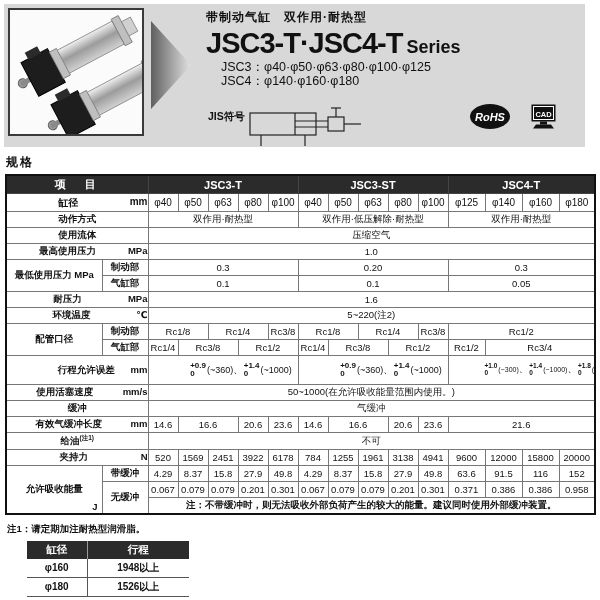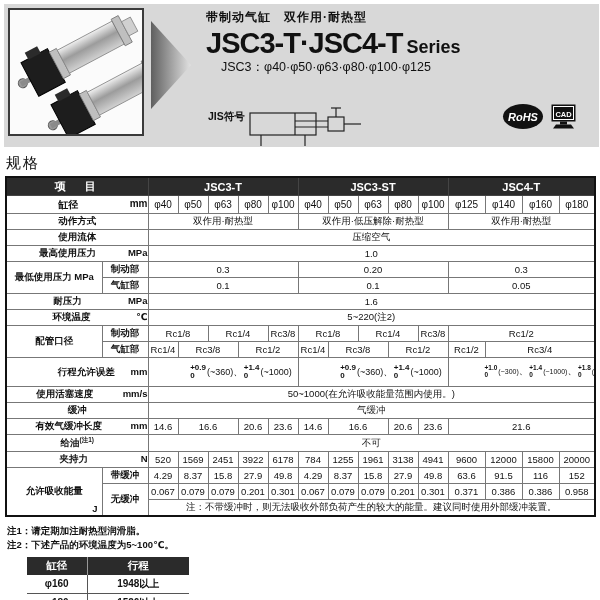--- a/index.html
+++ b/index.html
@@ -1,55 +1,55 @@
 <!DOCTYPE html>
 <html><head>
 <meta charset="utf-8">
 <style>
   html,body{margin:0;padding:0;width:600px;height:600px;overflow:hidden;background:#fff;
     font-family:"Liberation Sans","DejaVu Sans",sans-serif;color:#111;}
   
-  .header-band{position:relative;margin:4px 1px 0 4px;height:143px;background:#d8d8d8;}
+  .header-band{position:relative;margin:4px 15px 0 4px;height:143px;background:#d8d8d8;}
   .photo{position:absolute;left:4px;top:4px;width:132px;height:124px;background:#fbfbfb;
     border:2px solid #3a3a3a;overflow:hidden;}
   .tri{position:absolute;left:147px;top:17px;}
   .htext{position:absolute;left:202px;top:5px;width:392px;}
   .eyebrow{font-size:12px;font-weight:bold;letter-spacing:1px;}
   .title-line{margin-top:1px;white-space:nowrap;}
   .big-title{font-size:29px;font-weight:bold;letter-spacing:-1px;}
   .series{font-size:18px;font-weight:bold;margin-left:4px;}
   .bore-label{font-size:12.5px;font-weight:bold;margin-top:2px;}
   .bore-line{font-size:12.5px;margin-left:15px;line-height:1.15;}
   .jis-row{position:absolute;left:204px;top:102px;display:flex;align-items:flex-start;}
   .jis-label{font-size:10.5px;font-weight:bold;margin-top:4px;margin-right:4px;}
-  .badges{position:absolute;right:22px;top:99px;display:flex;gap:6px;align-items:center;}
+  .badges{position:absolute;right:28px;top:99px;display:flex;gap:19px;align-items:center;}
   
   .content{padding:0 5px;}
-  .spec-heading{font-size:15px;font-weight:normal;margin:7px 0 3px 1px;letter-spacing:2px;}
+  .spec-heading{font-size:12px;font-weight:bold;margin:7px 0 3px 1px;letter-spacing:2px;}
   table.spec{width:589px;border-collapse:collapse;table-layout:fixed;border:2px solid #111;background:#fff;}
   table.spec td,table.spec th{border:1px solid #777;font-size:9.5px;text-align:center;
     padding:1px 0;height:13px;overflow:hidden;white-space:nowrap;}
   tr.head th{background:#2b2b2b;color:#fff;font-size:11px;height:15px;border-color:#444;font-weight:bold;}
   th.th-item{text-align:left;padding-left:6px;letter-spacing:4px;margin-left:40px;}
   tr.bore td{font-size:10px;height:15px;}
   td.lab{text-align:left;padding:1px 3px;font-weight:bold;}
   td.lab sup{font-size:6.5px;}
   .lunit{float:right;}
   td.bl,th.bl{border-left:2px solid #111;}
   tr.subrow td{border-top-color:#b5b5b5;}
   tr.tall td{height:26px;padding-left:35px;}
   .stack{display:inline-flex;flex-direction:column;line-height:1.05;font-size:8px;
     text-align:left;vertical-align:middle;margin:0 1px;font-weight:bold;}
   .tsuf{font-size:9px;}
   td.small{font-size:8px;}
   td.small .stack{font-size:6.5px;}
   td.small .tsuf{font-size:7px;}
   td.jlab{position:relative;vertical-align:middle;}
   td.jlab .lunit{position:absolute;right:4px;bottom:1px;float:none;}
-  td.notecell{text-align:left;padding:1px 5px;font-weight:normal;}
+  td.notecell{text-align:left;padding:1px 5px;font-weight:bold;}
   
   .notes{margin:7px 0 0 2px;font-size:9.5px;font-weight:bold;line-height:1.45;}
   table.mini{margin:5px 0 0 22px;border-collapse:collapse;width:162px;}
   table.mini th{background:#2b2b2b;color:#fff;font-size:10.5px;height:16px;font-weight:bold;}
   table.mini th:first-child{border-right:1px solid #999;}
   table.mini td{height:16px;text-align:center;font-size:10px;border-bottom:1px solid #555;font-weight:bold;}
   table.mini td:first-child{border-right:1px solid #555;}
 </style>
 </head>
 <body>
@@ -93,20 +93,21 @@
         <polygon points="0,0 40,44 0,88" fill="url(#tg)"></polygon>
       </svg>
     </div>
 
     <div class="htext">
       <div class="eyebrow">带制动气缸　双作用·耐热型</div>
       <div class="title-line">
         <span class="big-title">JSC3-T·JSC4-T</span><span class="series">Series</span>
       </div>
       <div class="bore-line">JSC3：φ40·φ50·φ63·φ80·φ100·φ125</div>
+      <div class="bore-line">JSC4：φ140·φ160·φ180</div>
     </div>
 
     <div class="jis-row">
       <span class="jis-label">JIS符号</span>
       <svg width="116" height="41" viewBox="0 0 116 41" stroke="#222" stroke-width="1.2" fill="none">
         <rect x="1" y="7" width="66" height="22"></rect>
         <line x1="46" y1="7" x2="46" y2="29"></line>
         <line x1="46" y1="15" x2="79" y2="15"></line>
         <line x1="46" y1="21" x2="79" y2="21"></line>
         <rect x="79" y="11" width="16" height="14"></rect>
@@ -340,21 +341,20 @@
             <td>0.958</td>
           </tr>
           <tr>
             <td colspan="14" class="notecell bl">注：不带缓冲时，则无法吸收外部负荷产生的较大的能量。建议同时使用外部缓冲装置。</td>
           </tr>
         </tbody>
     </table>
 
     <div class="notes">
       <div>注1：请定期加注耐热型润滑脂。</div>
-      <div>注2：下述产品的环境温度为5~100℃。</div>
     </div>
 
     <table class="mini">
       <tbody>
         <tr>
           <th>缸径</th>
           <th>行程</th>
         </tr>
         <tr>
           <td>φ160</td>

